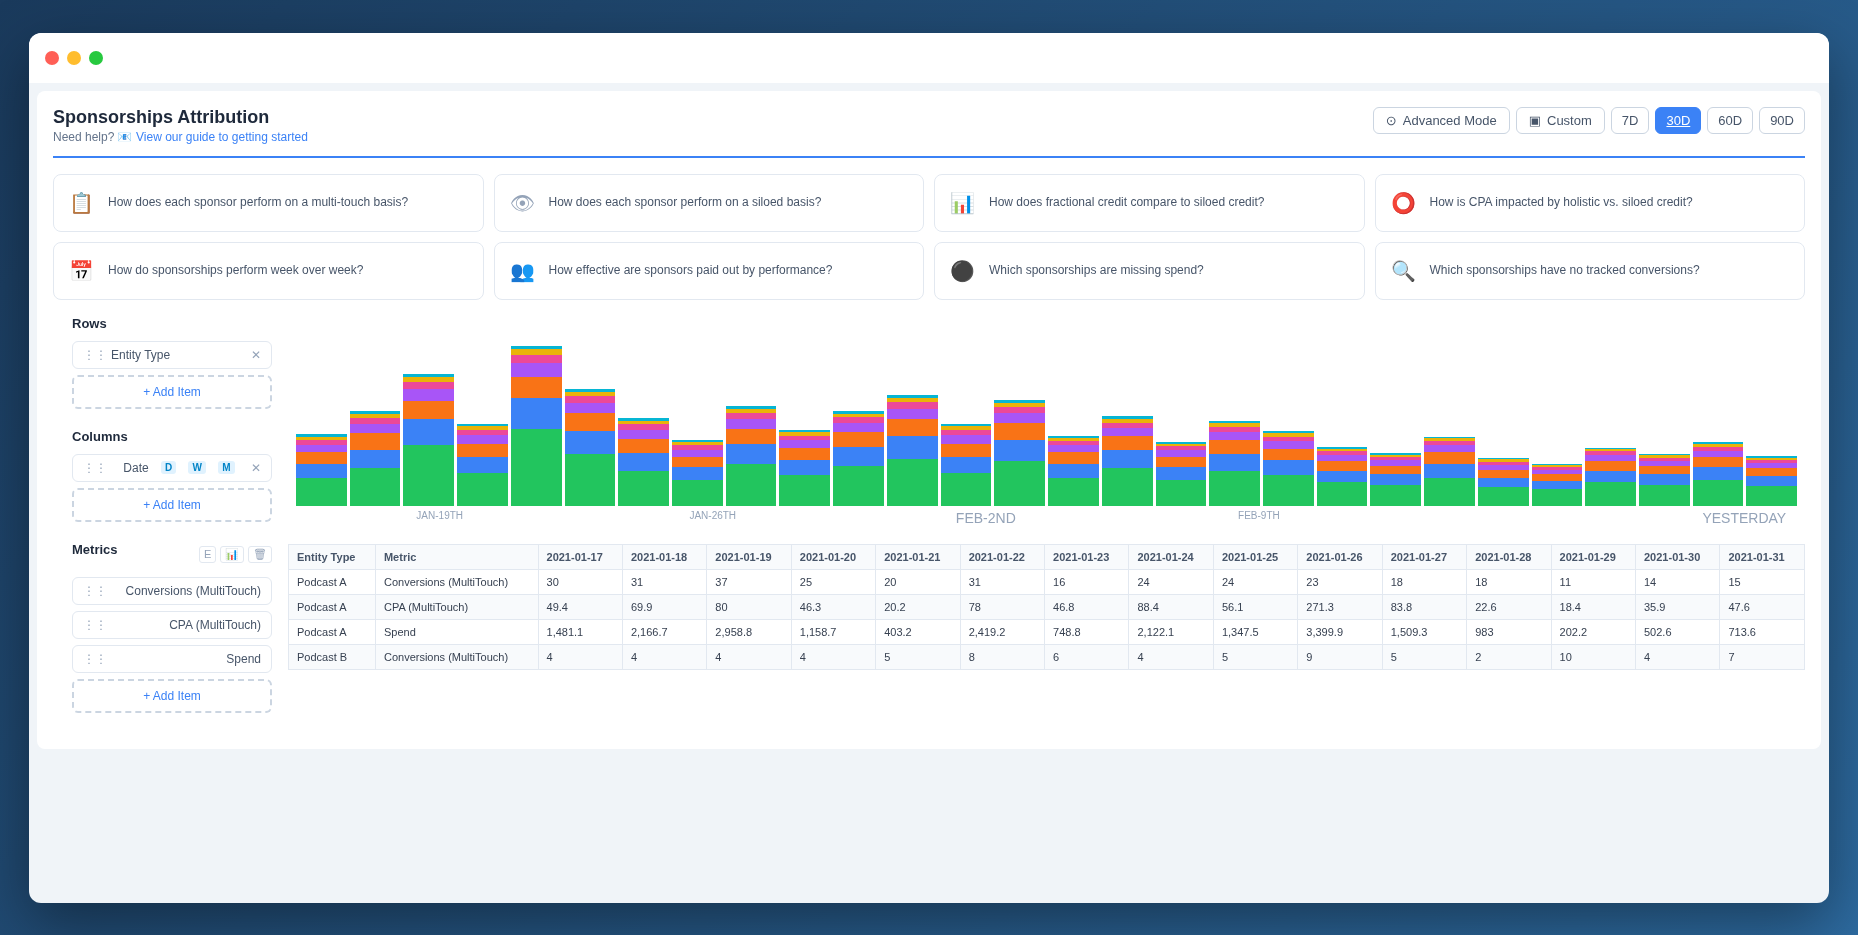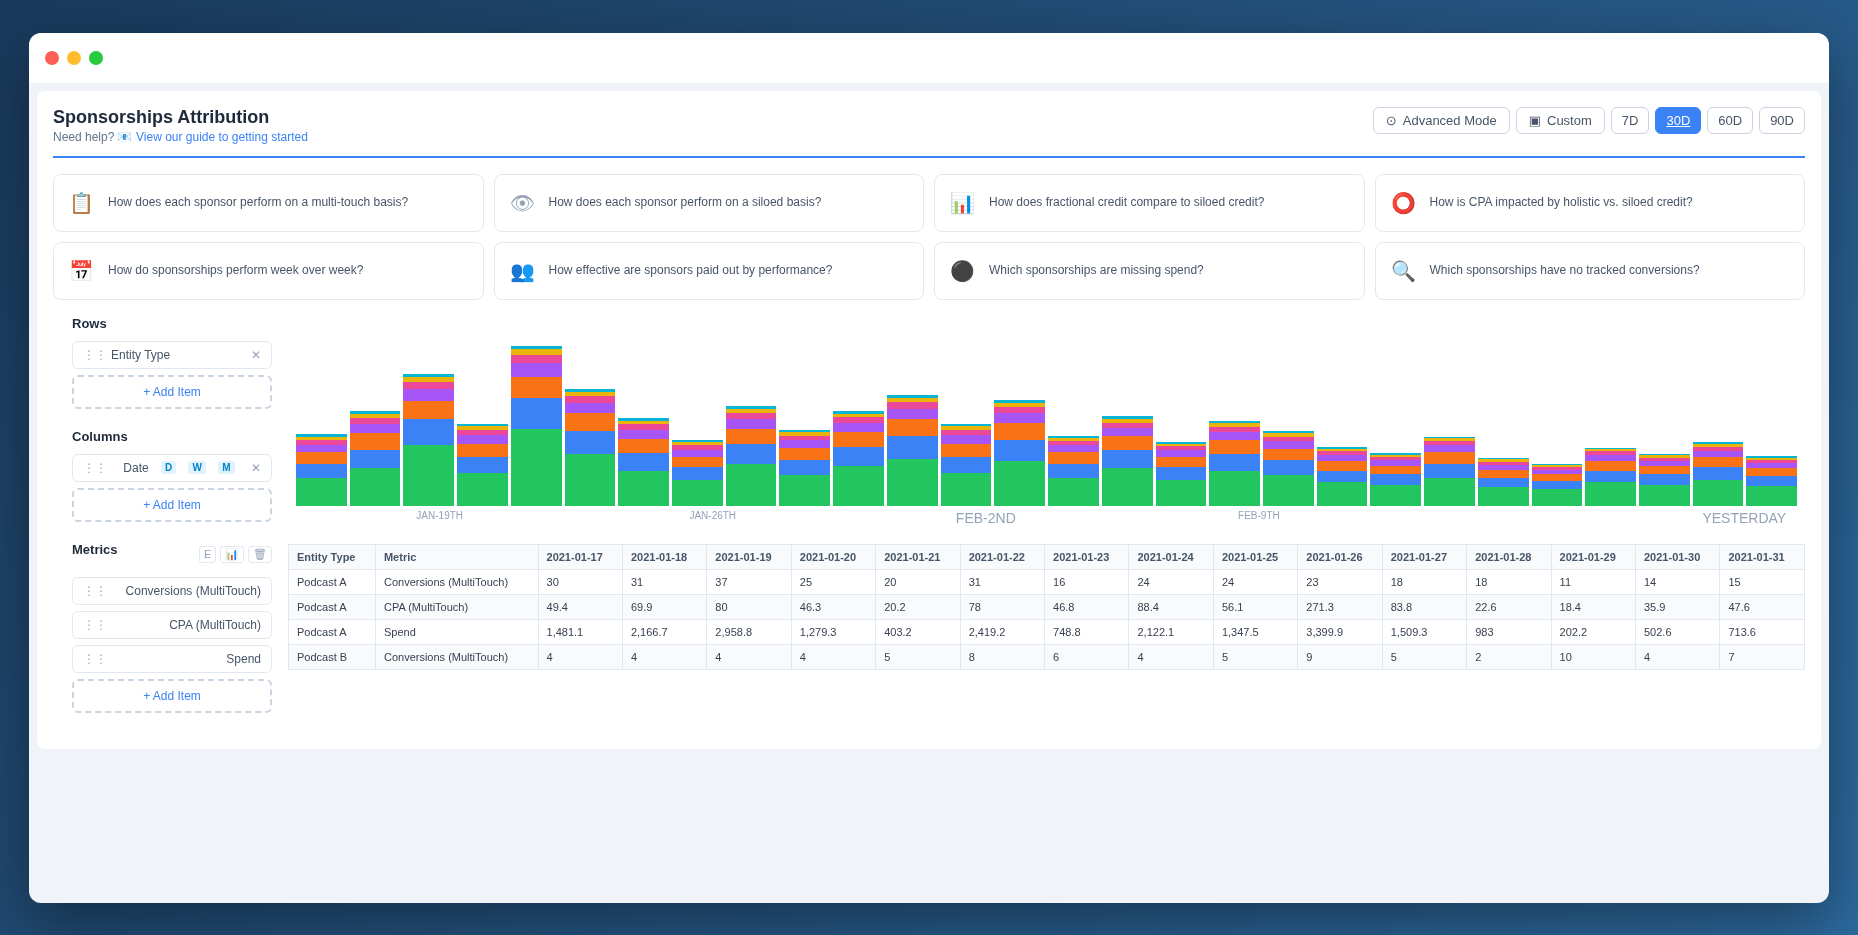--- a/index.html
+++ b/index.html
@@ -774,21 +774,21 @@
                   <td>18.4</td>
                   <td>35.9</td>
                   <td>47.6</td>
                 </tr>
                 <tr>
                   <td class="entity-col">Podcast A</td>
                   <td class="metric-col">Spend</td>
                   <td>1,481.1</td>
                   <td>2,166.7</td>
                   <td>2,958.8</td>
-                  <td>1,279.3</td>
+                  <td>1,158.7</td>
                   <td>403.2</td>
                   <td>2,419.2</td>
                   <td>748.8</td>
                   <td>2,122.1</td>
                   <td>1,347.5</td>
                   <td>3,399.9</td>
                   <td>1,509.3</td>
                   <td>983</td>
                   <td>202.2</td>
                   <td>502.6</td>

